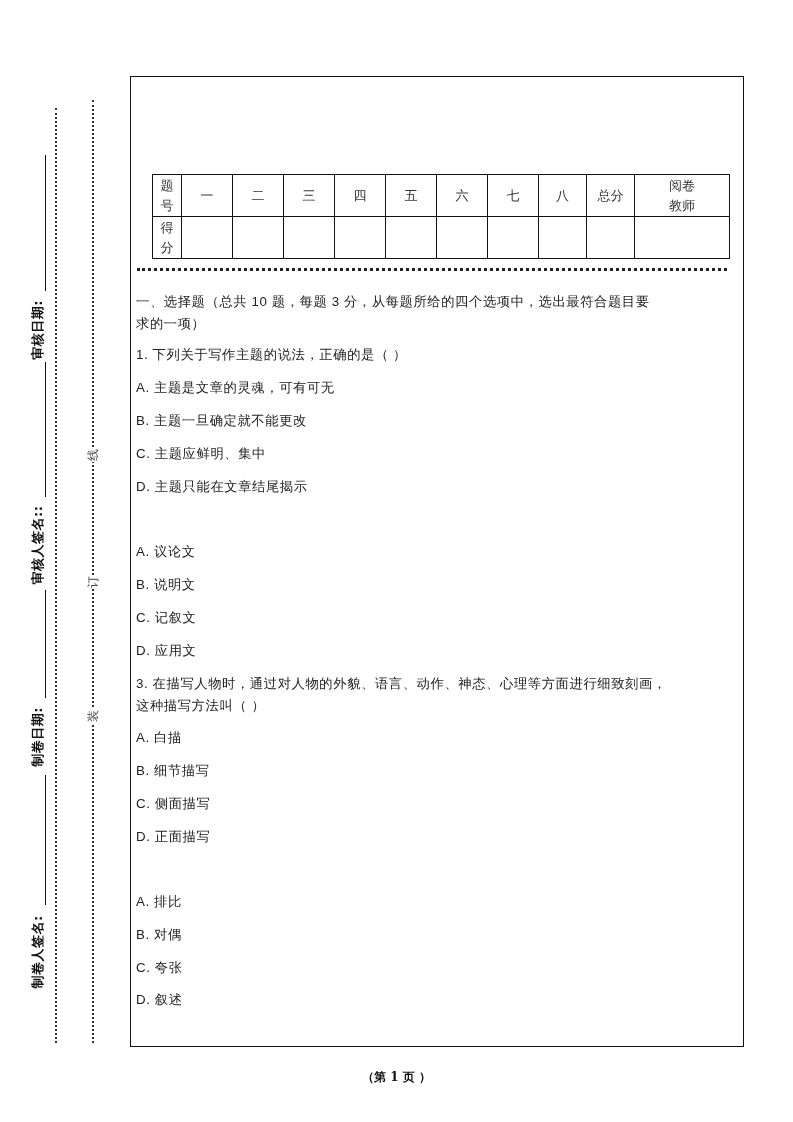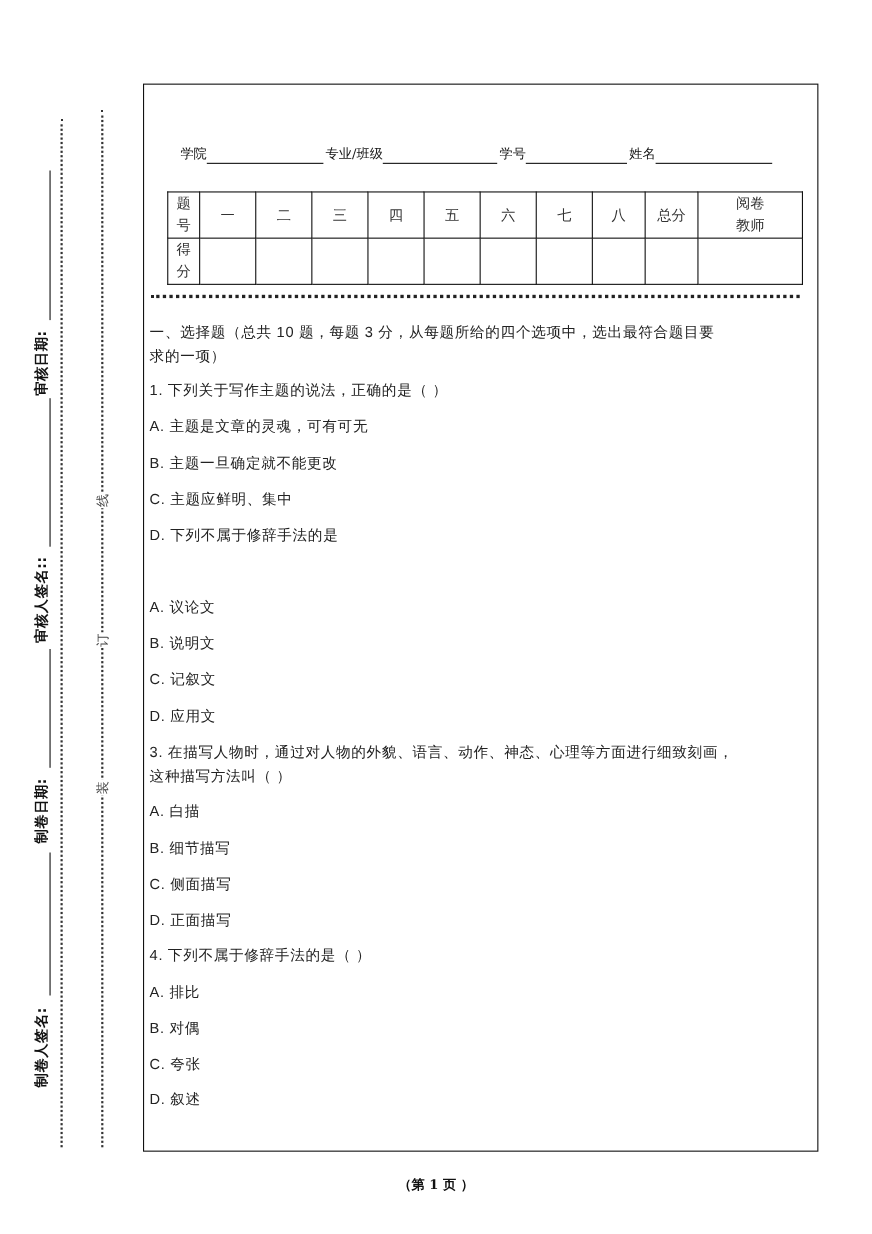--- a/index.html
+++ b/index.html
@@ -57,30 +57,20 @@
   <div class="vlabel" style="left:38px; top:737px;">制卷日期:</div>
   <div class="vlabel" style="left:38px; top:952px;">制卷人签名:</div>
 
   <div class="vmark" style="left:93px; top:455px;">线</div>
   <div class="vmark" style="left:93px; top:582px;">订</div>
   <div class="vmark" style="left:93px; top:716px;">装</div>
 </div>
 
 <div class="frame">
 
-  <div class="info-row">
-    <span class="lbl">学院</span>
-    <span class="blank" style="width:106px;"></span>
-    <span class="lbl">专业/班级</span>
-    <span class="blank" style="width:104px;"></span>
-    <span class="lbl">学号</span>
-    <span class="blank" style="width:92px;"></span>
-    <span class="lbl">姓名</span>
-    <span class="blank" style="width:106px;"></span>
-  </div>
 
   <table class="score">
     <tbody>
         <tr class="r1">
       <td style="width:28px;">
         <span class="stack"><span>题</span><br><span>号</span></span>
       </td>
       <td style="width:50px;">一</td>
       <td style="width:50px;">二</td>
       <td style="width:50px;">三</td>
@@ -114,35 +104,34 @@
 
   <div class="sep"></div>
 
   <div class="line" style="top:216px;">一、选择题（总共 10 题，每题 3 分，从每题所给的四个选项中，选出最符合题目要</div>
   <div class="line" style="top:238px;">求的一项）</div>
 
   <div class="line" style="top:269px;">1. 下列关于写作主题的说法，正确的是（  ）</div>
   <div class="line" style="top:302px;">A. 主题是文章的灵魂，可有可无</div>
   <div class="line" style="top:335px;">B. 主题一旦确定就不能更改</div>
   <div class="line" style="top:368px;">C. 主题应鲜明、集中</div>
-  <div class="line" style="top:401px;">D. 下列不属于修辞手法的是</div>
+  <div class="line" style="top:401px;">D. 主题只能在文章结尾揭示</div>
 
   <div class="line" style="top:466px;">A. 议论文</div>
   <div class="line" style="top:499px;">B. 说明文</div>
   <div class="line" style="top:532px;">C. 记叙文</div>
   <div class="line" style="top:565px;">D. 应用文</div>
 
   <div class="line" style="top:598px;">3. 在描写人物时，通过对人物的外貌、语言、动作、神态、心理等方面进行细致刻画，</div>
   <div class="line" style="top:620px;">这种描写方法叫（  ）</div>
   <div class="line" style="top:652px;">A. 白描</div>
   <div class="line" style="top:685px;">B. 细节描写</div>
   <div class="line" style="top:718px;">C. 侧面描写</div>
   <div class="line" style="top:751px;">D. 正面描写</div>
 
-  <div class="line" style="top:783px;">4. 下列不属于修辞手法的是（  ）</div>
   <div class="line" style="top:816px;">A. 排比</div>
   <div class="line" style="top:849px;">B. 对偶</div>
   <div class="line" style="top:882px;">C. 夸张</div>
   <div class="line" style="top:914px;">D. 叙述</div>
 
 </div>
 
 <div class="footer">（第 1 页 ）</div>
 
 </body></html>

